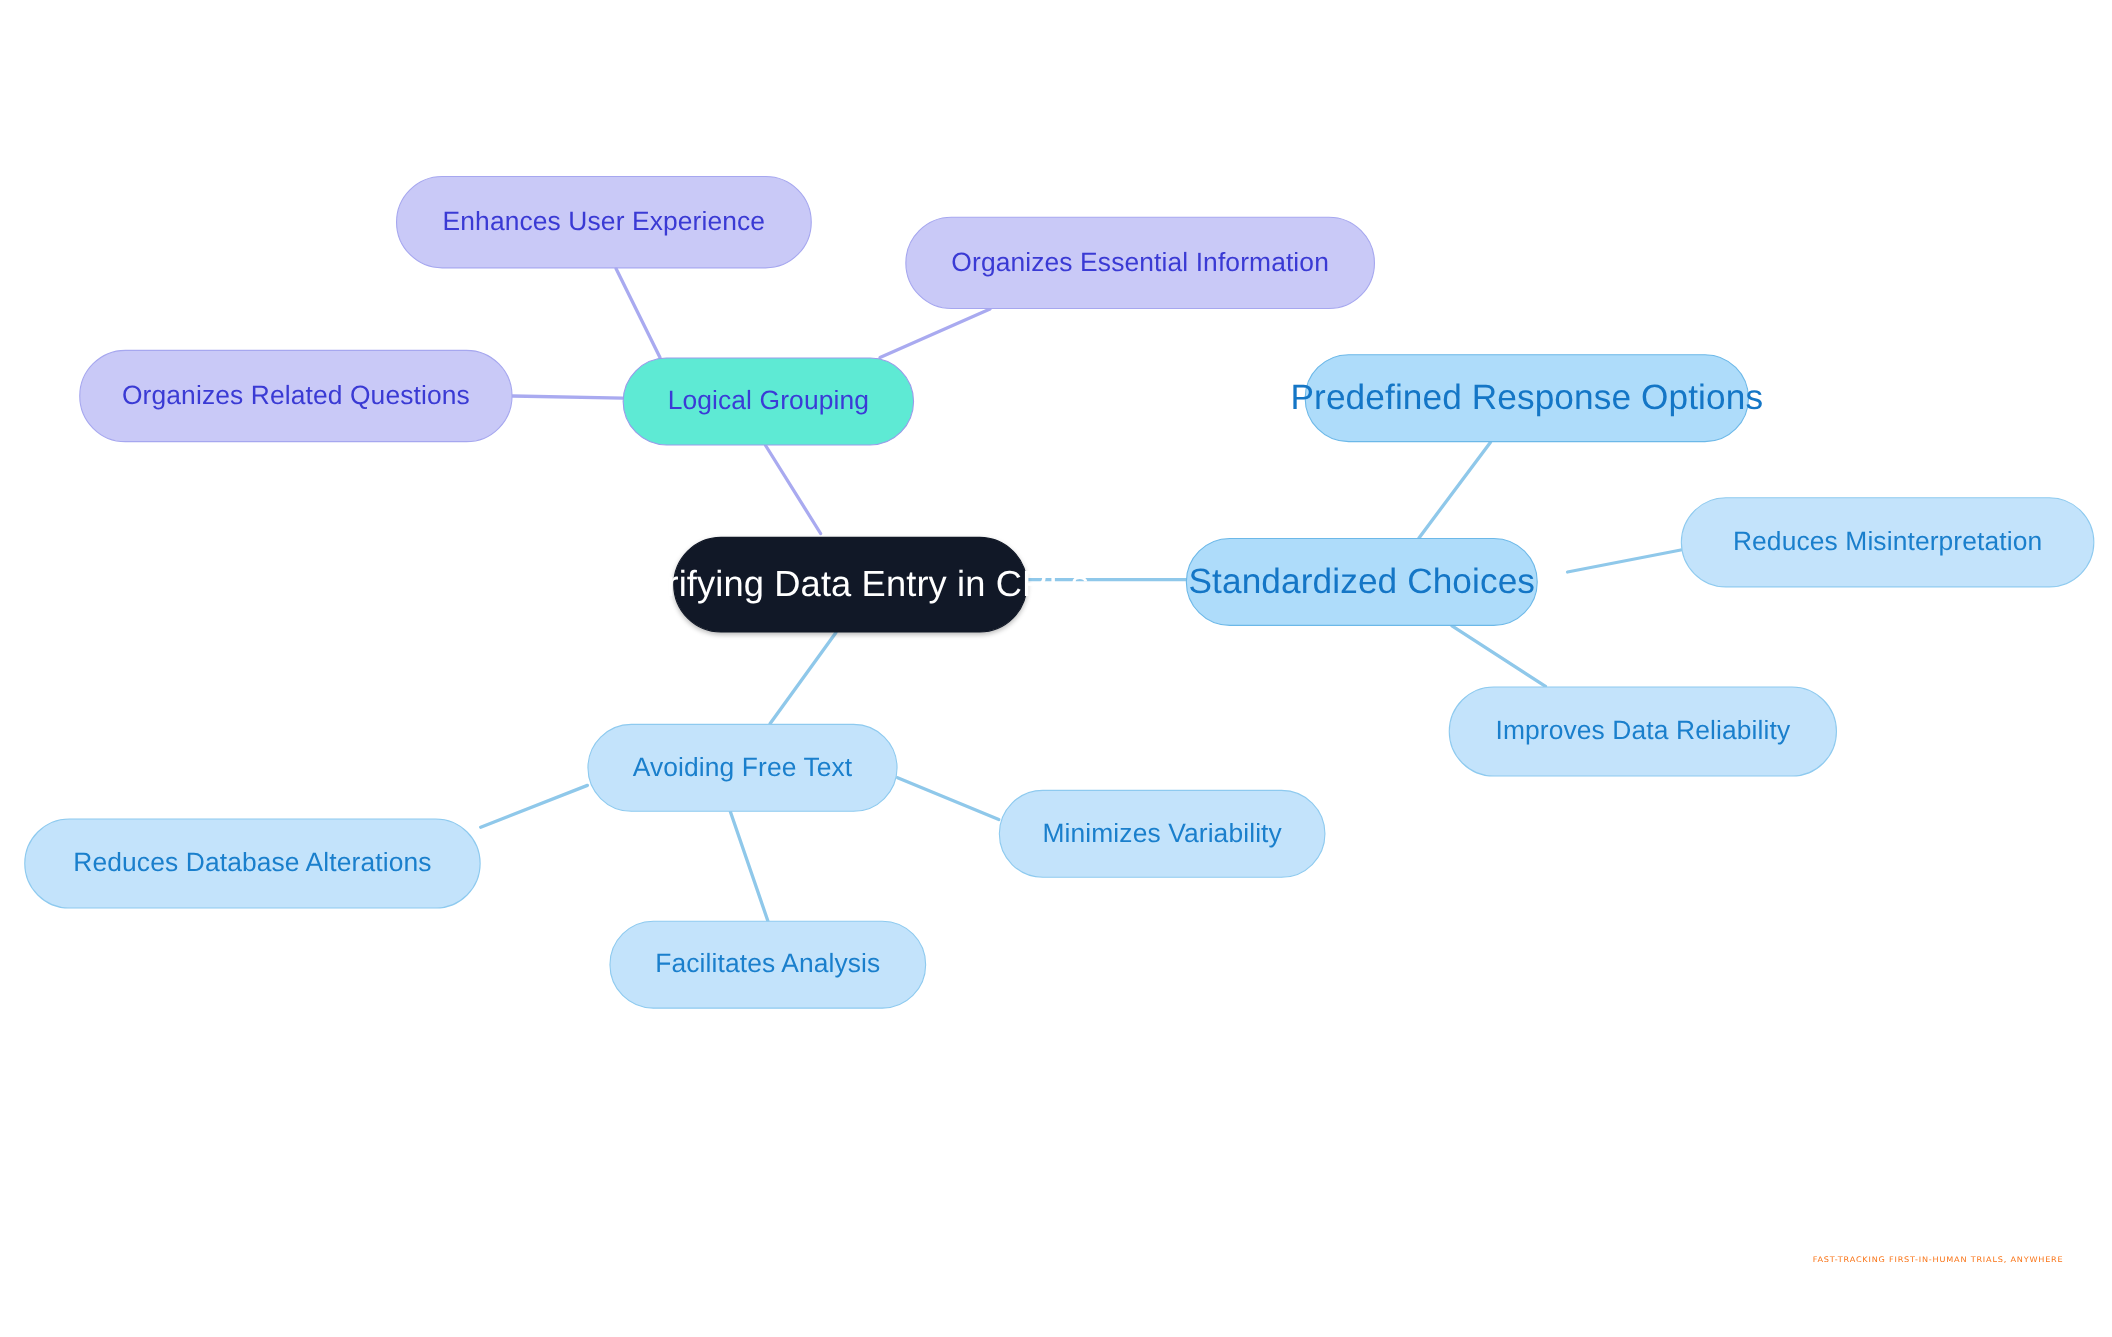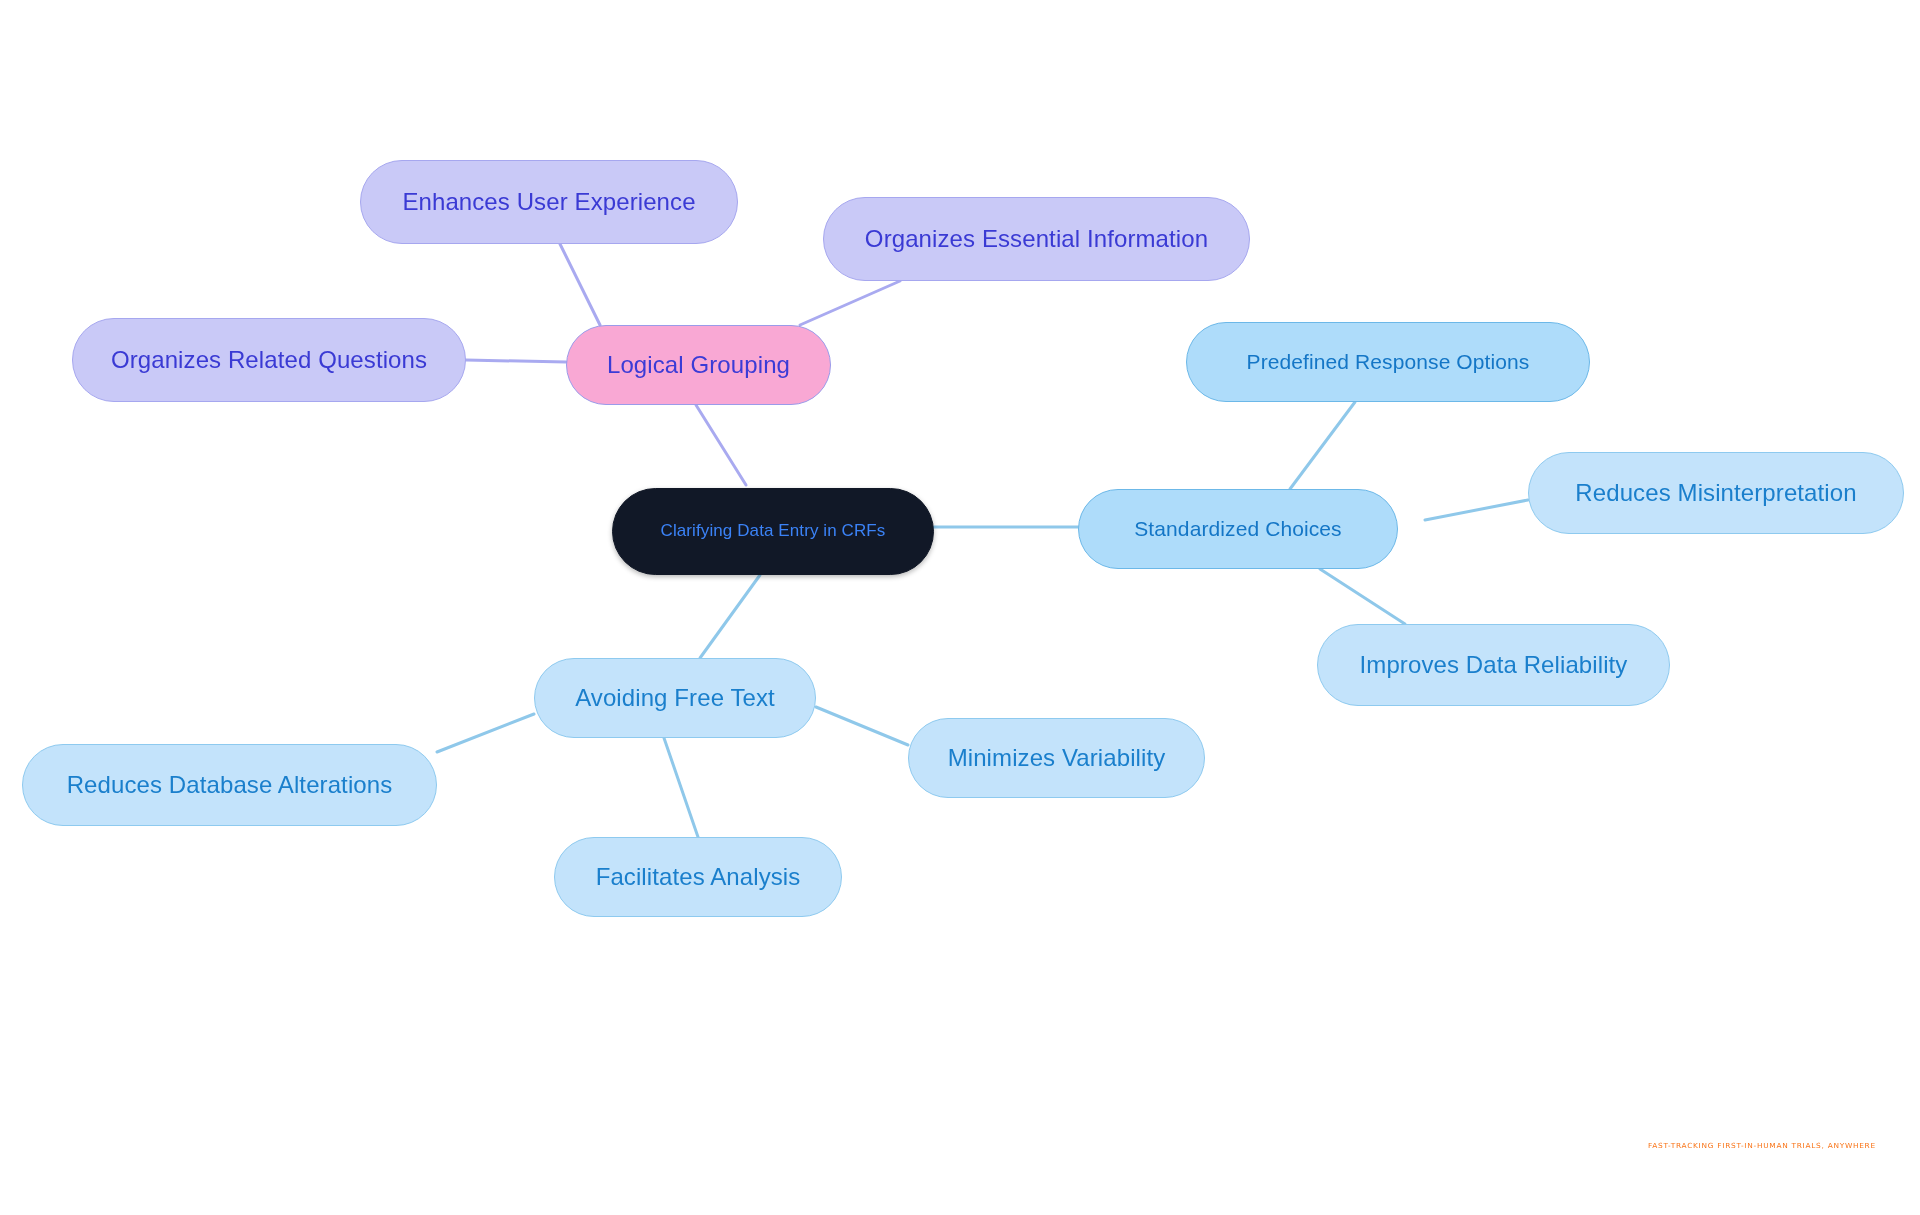--- a/index.html
+++ b/index.html
@@ -40,45 +40,45 @@
     letter-spacing: 0.1px;
   }
   .node-label {
     display: block;
     line-height: 1.1;
   }
   
   .node.root {
     background: #111827;
     border: 1px solid #111827;
-    color: #3b82f6;
-    font-size: 17px;
+    color: #ffffff;
+    font-size: 33px;
     box-shadow: 0 2px 5px rgba(0,0,0,0.28);
   }
   
   .node.purple-branch {
-    background: #f9a8d4;
+    background: #5eead4;
     border: 1.6px solid #9a9bea;
     color: #3b3bd6;
     font-size: 24px;
   }
   
   .node.purple-leaf {
     background: #c9c9f7;
     border: 1.6px solid #a6a7ef;
     color: #3a3ad4;
     font-size: 24px;
     text-align: right;
   }
   
   .node.blue-branch {
     background: #aedcfa;
     border: 1.6px solid #6cb8e8;
     color: #1476c6;
-    font-size: 21px;
+    font-size: 32px;
   }
   
   .node.blue-leaf {
     background: #c3e3fb;
     border: 1.6px solid #8ecaef;
     color: #1a7fcc;
     font-size: 24px;
   }
   
   #logo {

